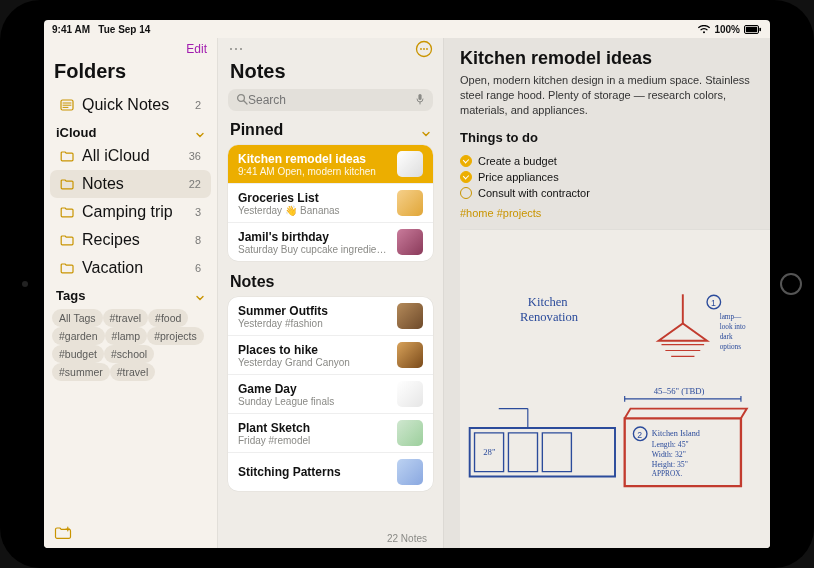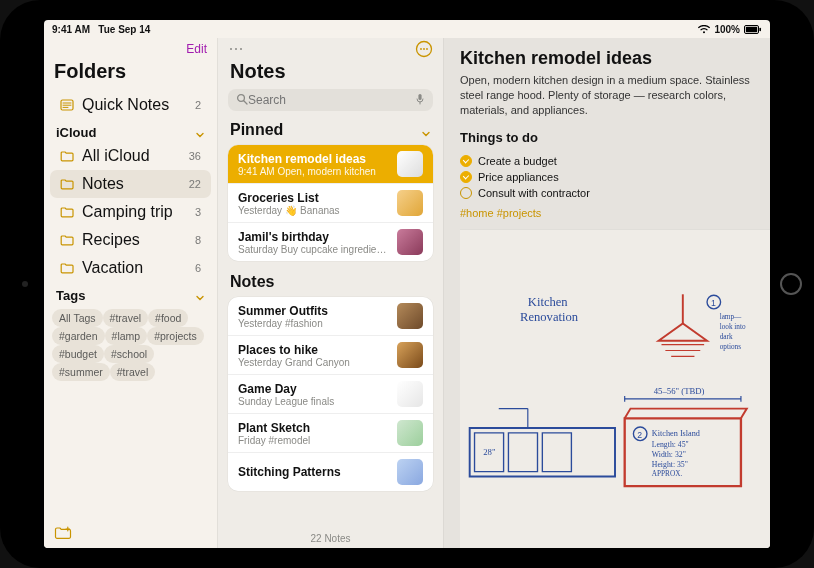--- a/index.html
+++ b/index.html
@@ -102,21 +102,21 @@
   .note-row.selected { background:#ecae00; color:#fff; }
   .note-row.selected .sub { color: rgba(255,255,255,.9); }
   .note-main { flex:1; min-width:0; }
   .note-title { font-size:12px; font-weight:600; white-space:nowrap; overflow:hidden; text-overflow:ellipsis; }
   .note-row .sub { font-size:10px; color:#8a8a86; white-space:nowrap; overflow:hidden; text-overflow:ellipsis; }
   .thumb {
     width:26px; height:26px; border-radius:5px; flex:0 0 26px;
     background: linear-gradient(135deg,#d7c4a4,#bfa06a);
   }
   .nl-footer {
-    position:absolute; bottom:4px; left:0; right:0; text-align:center;
+    position:absolute; bottom:4px; left:0; right:16px; text-align:right;
     font-size:10px; color:#8a8a86;
   }
 
   
   .detail { flex:1; background:#e6e3de; display:flex; flex-direction:column; padding: 10px 0 0 16px; overflow:hidden; }
   .d-title { font-size:18px; font-weight:700; margin-bottom:4px; }
   .d-body { font-size:11px; color:#333; line-height:1.35; margin-bottom:8px; max-width: 300px; }
   .d-sub { font-size:13px; font-weight:700; margin: 4px 0 8px; }
   .todo { display:flex; align-items:center; gap:6px; font-size:11px; padding:2px 0; }
   .check {

